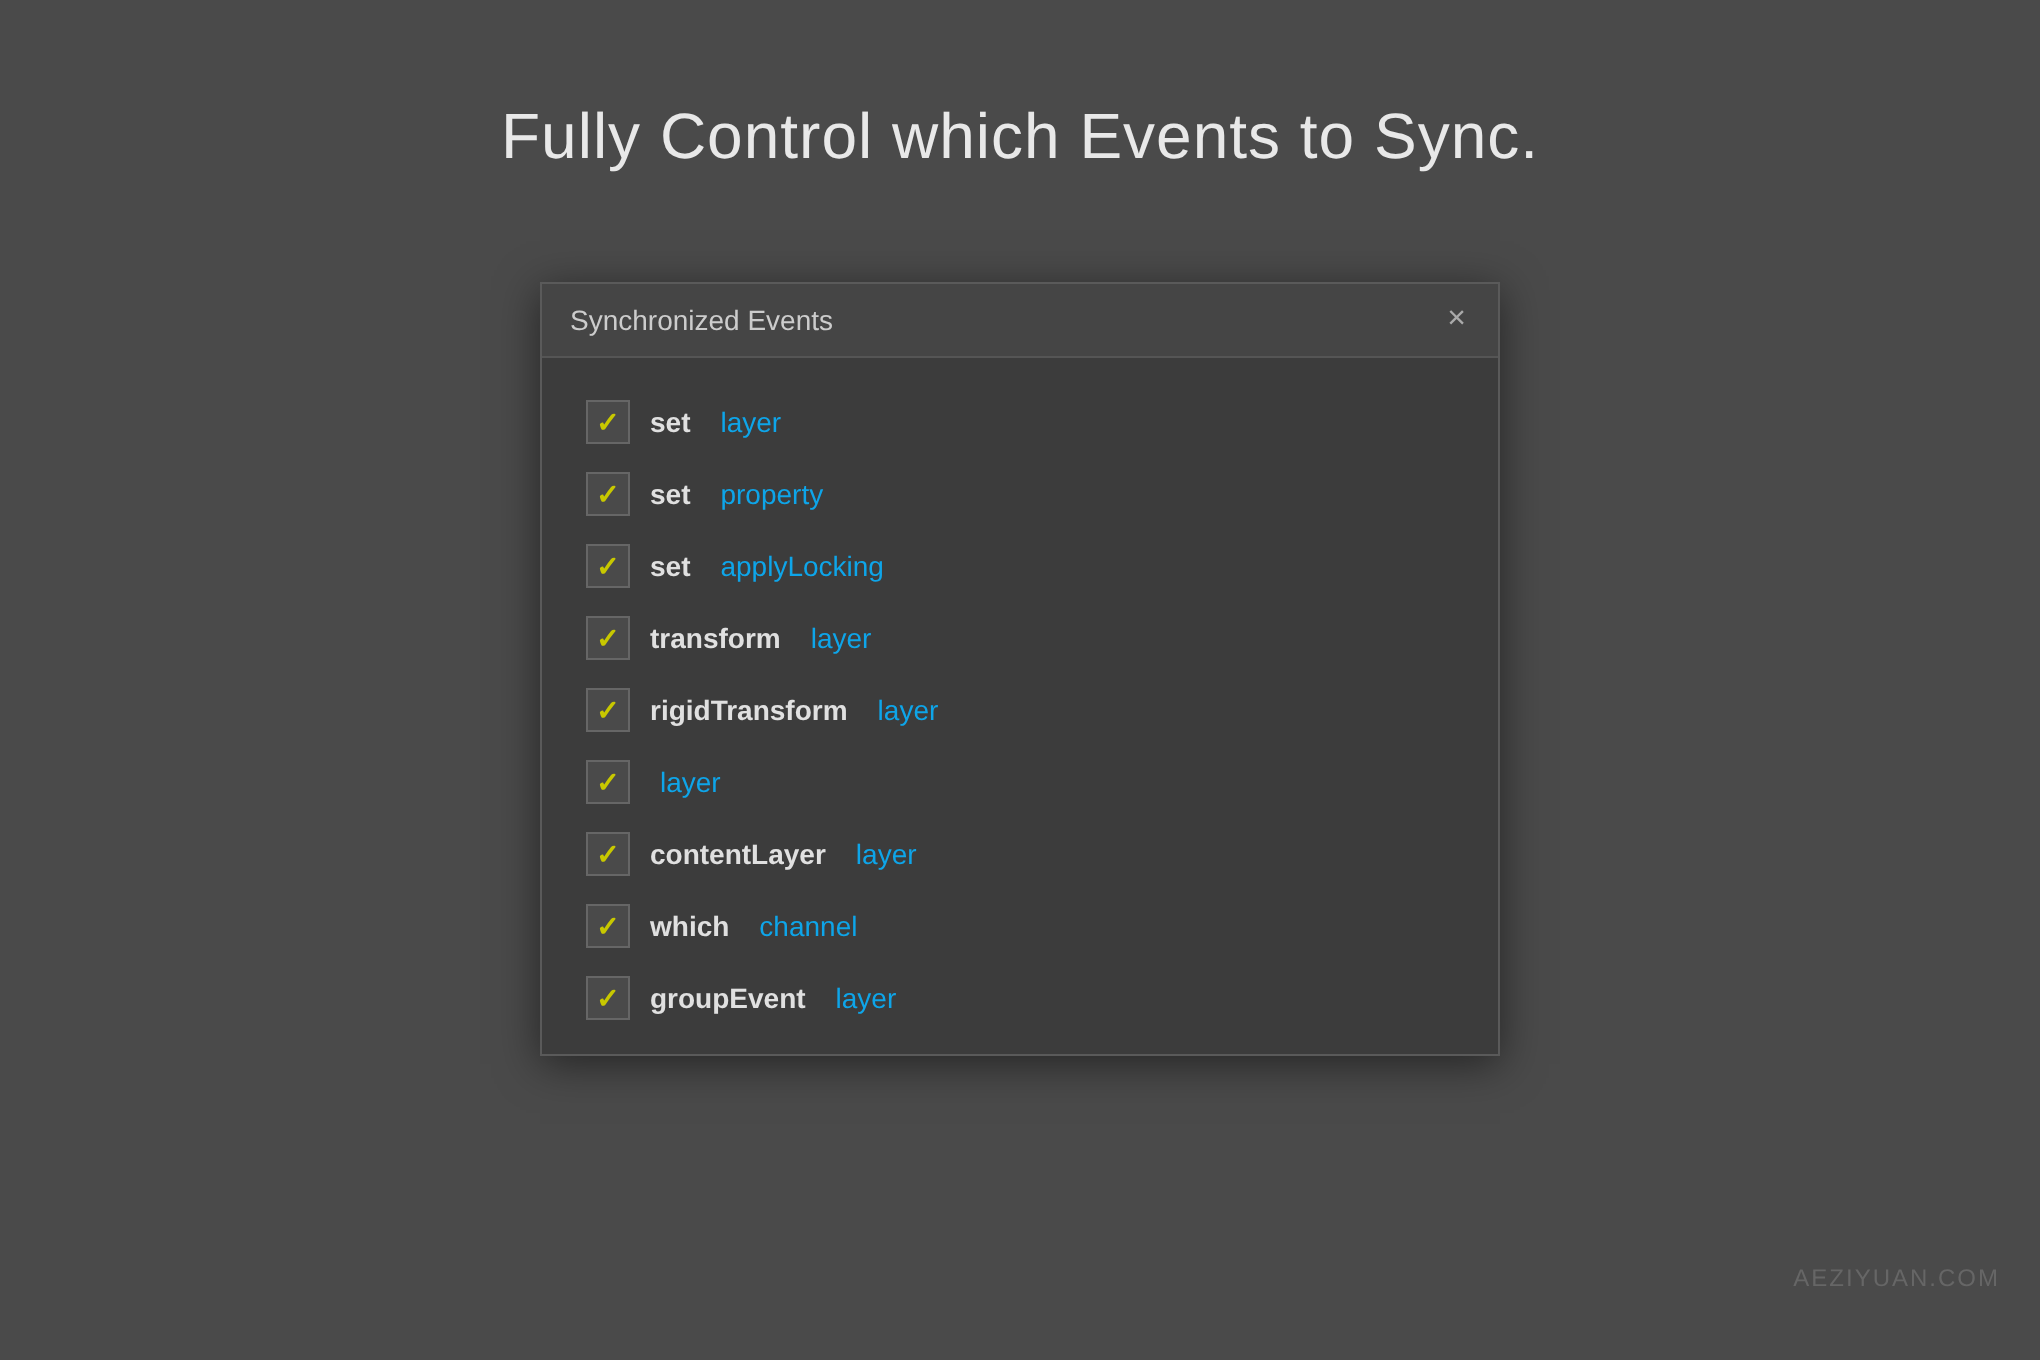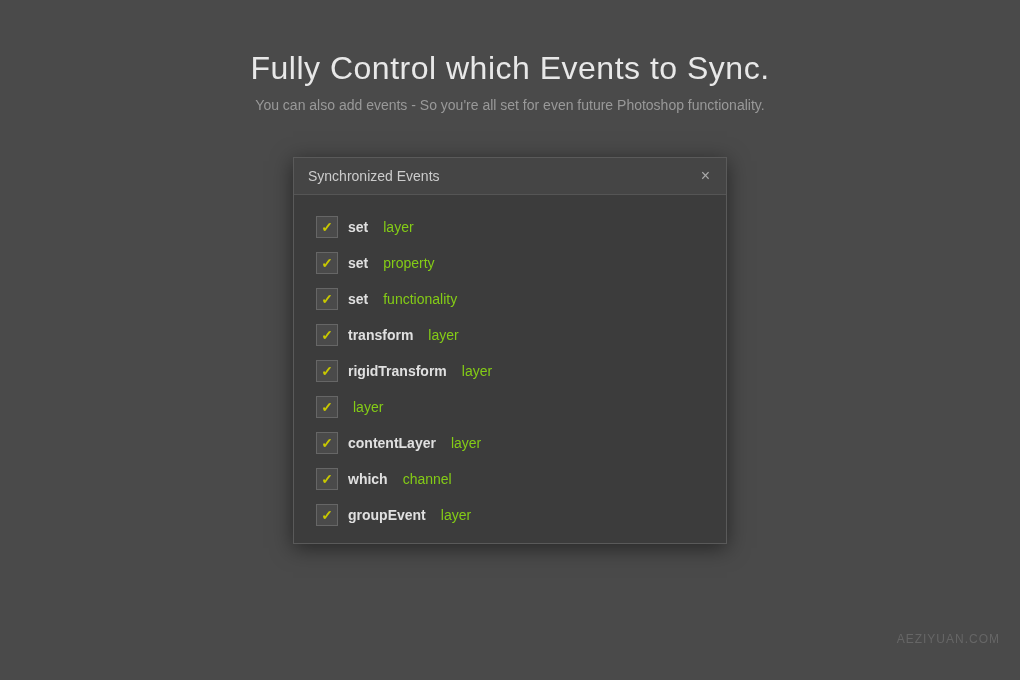--- a/index.html
+++ b/index.html
@@ -33,21 +33,21 @@
 
     .sub-title {
       font-size: 14px;
       color: #999;
       font-weight: 300;
     }
 
     .dialog-box {
       background-color: #3c3c3c;
       border: 1px solid #5a5a5a;
-      width: 434px;
+      width: 480px;
       box-shadow: 0 4px 20px rgba(0,0,0,0.5);
     }
 
     .dialog-titlebar {
       background-color: #454545;
       padding: 10px 14px;
       display: flex;
       align-items: center;
       justify-content: space-between;
       border-bottom: 1px solid #555;
@@ -150,41 +150,40 @@
     }
 
     .event-name-bold {
       font-size: 14px;
       color: #e0e0e0;
       font-weight: 600;
     }
 
     .event-name-light {
       font-size: 14px;
-      color: #84cc16;
+      color: #0ea5e9;
       font-weight: 300;
       margin-left: 5px;
     }
 
     .watermark {
       position: absolute;
       bottom: 34px;
       right: 20px;
       font-size: 12px;
       color: #666;
       letter-spacing: 1px;
       font-weight: 400;
     }
   </style>
 </head>
 <body>
 
 <div class="header-section">
   <h1 class="main-title">Fully Control which Events to Sync.</h1>
-  <p class="sub-title">You can also add events - So you're all set for even future Photoshop functionality.</p>
 </div>
 
 <div class="dialog-box">
   <div class="dialog-titlebar">
     <span class="dialog-title-text">Synchronized Events</span>
     <button class="dialog-close">×</button>
   </div>
   <div class="dialog-body">
     <div class="events-list" id="events-list">
     <div class="event-item">
@@ -199,21 +198,21 @@
             <span class="checkmark">✓</span>
           </div>
           <span class="event-name-bold">set</span>
           <span class="event-name-light">property</span>
         </div>
         <div class="event-item">
           <div class="checkbox-area">
             <span class="checkmark">✓</span>
           </div>
           <span class="event-name-bold">set</span>
-          <span class="event-name-light">functionality</span>
+          <span class="event-name-light">applyLocking</span>
         </div>
         <div class="event-item">
           <div class="checkbox-area">
             <span class="checkmark">✓</span>
           </div>
           <span class="event-name-bold">transform</span>
           <span class="event-name-light">layer</span>
         </div>
         <div class="event-item">
           <div class="checkbox-area">

